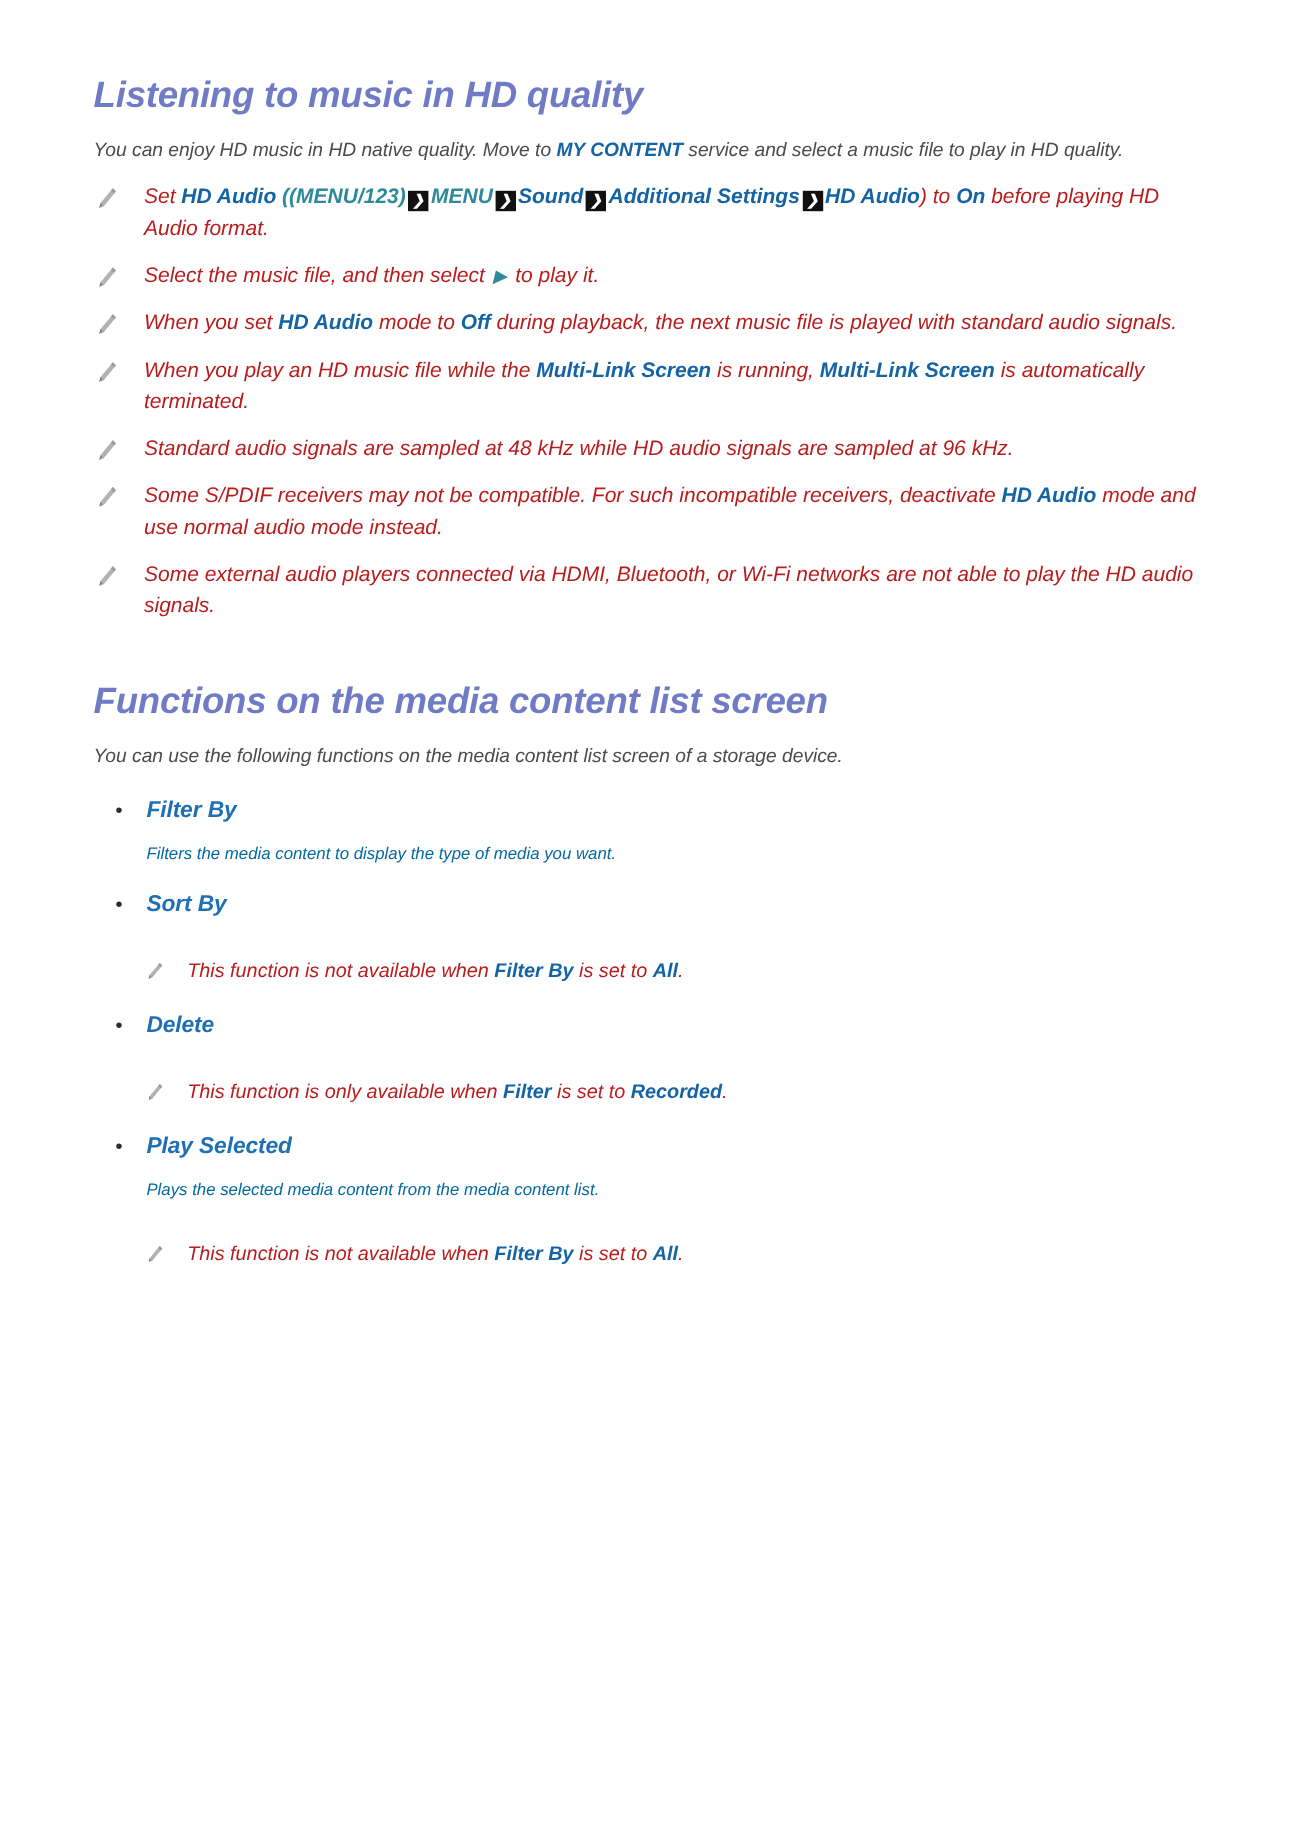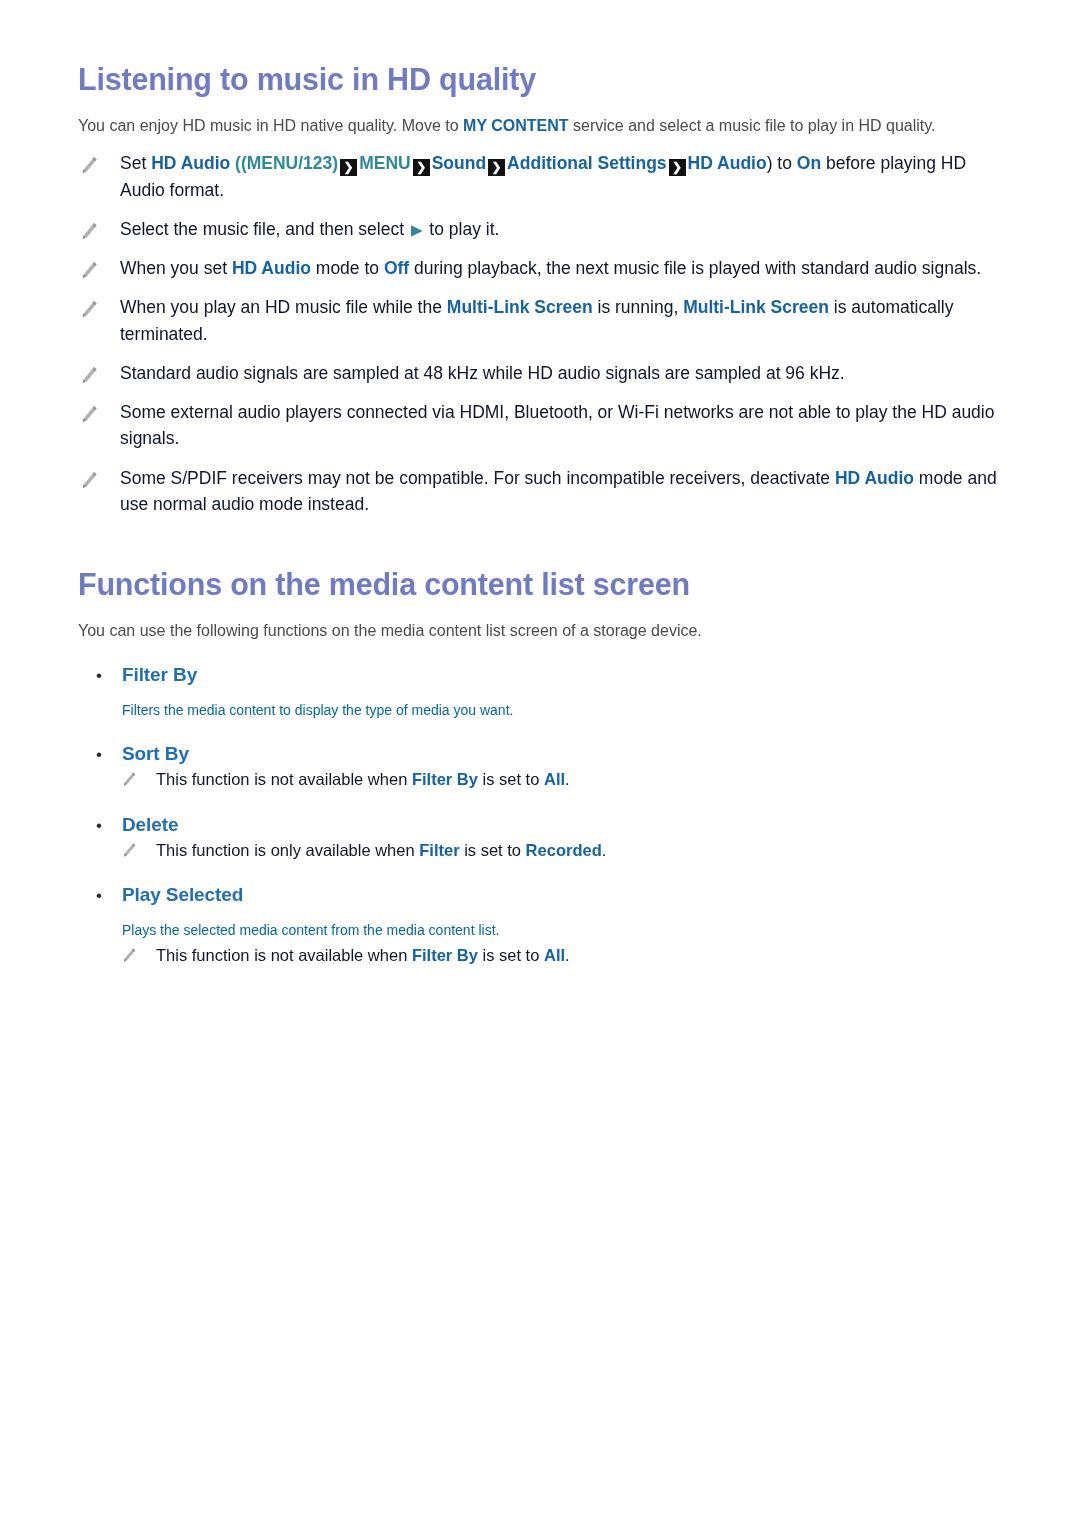--- a/index.html
+++ b/index.html
@@ -14,20 +14,21 @@
     color: #4a4a4a;
     position: relative;
     overflow: hidden;
   }
   .page {
     position: absolute;
     left: 0; top: 0;
     width: 1080px;
     height: 1243px;
     padding: 0;
+    font-style: italic;
   }
   .content {
     position: absolute;
     left: 78px;
     top: 62px;
     width: 925px;
   }
 
   h1.section-title {
     font-size: 30.5px;
@@ -63,21 +64,21 @@
   }
   .note .note-text {
     font-size: 17.5px;
     line-height: 1.5;
     color: #5c5c5c;
     flex: 1 1 auto;
   }
 
   
   .note.sub {
-    margin: 2px 0 0 0;
+    margin: 32px 0 0 0;
     padding-left: 42px;
   }
   .note.sub .pencil {
     width: 18px;
     margin-right: 18px;
     padding-top: 3px;
   }
   .note.sub .note-text {
     font-size: 16.5px;
     color: #6c6c6c;
@@ -107,21 +108,21 @@
     font-size: 14px;
     line-height: 1.46;
     color: #0369a1;
     margin: 14px 0 0 0;
     padding-left: 44px;
   }
 
   
   .k-blue   { color: #1464a5; font-weight: bold; }
   .k-teal   { color: #2e8a9b; font-weight: bold; }
-  .k-plain  { color: #0f172a; }
+  .k-plain  { color: #b91c1c; }
   .k-bigblue{ color: #1464a5; font-weight: bold; }
 
   .arrow-icon {
     display: inline-block;
     width: 17px;
     height: 17px;
     background: #111111;
     color: #ffffff;
     font-size: 12px;
     line-height: 17px;
@@ -203,31 +204,31 @@
           <span class="note-text"><span class="k-plain">Standard audio signals are sampled at 48 kHz while HD audio signals are sampled at 96 kHz.</span></span>
         </div>
         <div class="note">
           <span class="pencil">
             <svg width="22" height="22" viewBox="0 0 24 24" aria-hidden="true">
               <path d="M17.5 3.2 L20.3 6.0 L9.2 19.4 L5.2 21.0 L6.2 16.8 Z" fill="#b2b2b2"></path>
               <path d="M17.5 3.2 L20.3 6.0 L18.6 8.0 L15.8 5.2 Z" fill="#9a9a9a"></path>
               <path d="M5.2 21.0 L6.2 16.8 L8.0 18.6 Z" fill="#7d7d7d"></path>
             </svg>
           </span>
+          <span class="note-text"><span class="k-plain">Some S/PDIF receivers may not be compatible. For such incompatible receivers, deactivate </span><span class="k-blue">HD Audio</span><span class="k-plain"> mode and use normal audio mode instead.</span></span>
+        </div>
+        <div class="note">
+          <span class="pencil">
+            <svg width="22" height="22" viewBox="0 0 24 24" aria-hidden="true">
+              <path d="M17.5 3.2 L20.3 6.0 L9.2 19.4 L5.2 21.0 L6.2 16.8 Z" fill="#b2b2b2"></path>
+              <path d="M17.5 3.2 L20.3 6.0 L18.6 8.0 L15.8 5.2 Z" fill="#9a9a9a"></path>
+              <path d="M5.2 21.0 L6.2 16.8 L8.0 18.6 Z" fill="#7d7d7d"></path>
+            </svg>
+          </span>
           <span class="note-text"><span class="k-plain">Some external audio players connected via HDMI, Bluetooth, or Wi-Fi networks are not able to play the HD audio signals.</span></span>
-        </div>
-        <div class="note">
-          <span class="pencil">
-            <svg width="22" height="22" viewBox="0 0 24 24" aria-hidden="true">
-              <path d="M17.5 3.2 L20.3 6.0 L9.2 19.4 L5.2 21.0 L6.2 16.8 Z" fill="#b2b2b2"></path>
-              <path d="M17.5 3.2 L20.3 6.0 L18.6 8.0 L15.8 5.2 Z" fill="#9a9a9a"></path>
-              <path d="M5.2 21.0 L6.2 16.8 L8.0 18.6 Z" fill="#7d7d7d"></path>
-            </svg>
-          </span>
-          <span class="note-text"><span class="k-plain">Some S/PDIF receivers may not be compatible. For such incompatible receivers, deactivate </span><span class="k-blue">HD Audio</span><span class="k-plain"> mode and use normal audio mode instead.</span></span>
         </div>
       </div>
 
     <h1 class="section-title second">Functions on the media content list screen</h1>
 
     <p class="body-text">You can use the following functions on the media content list screen of a storage device.</p>
 
     <div id="functions-list">
         <div class="bullet-item">
           <span class="dot">•</span>

